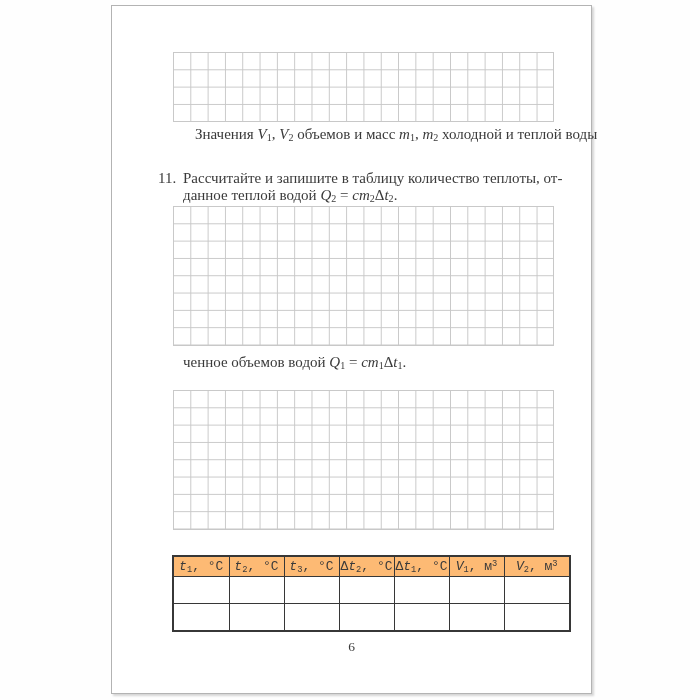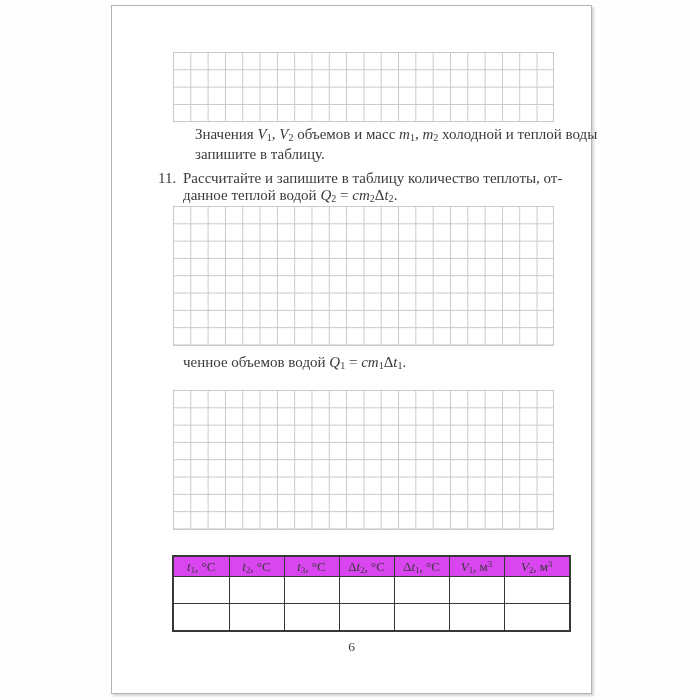--- a/index.html
+++ b/index.html
@@ -81,27 +81,27 @@
     border-collapse: collapse;
     table-layout: fixed;
     border: 2px solid var(--table-border, #333333);
   }
   .data-table th, .data-table td {
     border: 1.5px solid var(--table-border, #333333);
     padding: 0;
   }
   .data-table th {
     height: 19px;
-    font-family: Liberation Serif, serif;
+    font-family: Liberation Mono, monospace;
     font-weight: normal;
     font-size: 13px;
     text-align: center;
     vertical-align: middle;
     color: var(--text, #3a3a3a);
-    background: #d946ef;
+    background: #fdba74;
   }
   .data-table td { height: 26px; background: #ffffff; }
 
   
   .pagenum {
     position: absolute;
     top: 633px; left: 0; width: 100%;
     text-align: center;
     font-family: "Liberation Serif", "DejaVu Serif", serif;
     font-size: 13.5px;
@@ -111,21 +111,20 @@
 </head>
 <body>
 
 <div class="canvas">
   <div class="sheet">
 
     <div class="grid grid-1"></div>
 
     <div class="para intro">
       <div class="line"><span class="rt-n">Значения </span><span class="rt-i">V</span><span class="rt-sub">1</span><span class="rt-n">, </span><span class="rt-i">V</span><span class="rt-sub">2</span><span class="rt-n"> объемов и масс </span><span class="rt-i">m</span><span class="rt-sub">1</span><span class="rt-n">, </span><span class="rt-i">m</span><span class="rt-sub">2</span><span class="rt-n"> холодной и теплой воды</span></div>
-      <div class="line"><span class="rt-n">запишите в таблицу.</span></div>
     </div>
 
     <div class="para item item-11">
       <div class="line"><span class="num">11.</span><span><span class="rt-n">Рассчитайте и запишите в таблицу количество теплоты, от-</span></span></div>
       <div class="line cont"><span class="rt-n">данное теплой водой </span><span class="rt-i">Q</span><span class="rt-sub">2</span><span class="rt-n"> = </span><span class="rt-i">cm</span><span class="rt-sub">2</span><span class="rt-n">Δ</span><span class="rt-i">t</span><span class="rt-sub">2</span><span class="rt-n">.</span></div>
     </div>
 
     <div class="grid grid-2"></div>
 
     <div class="para item item-12">

